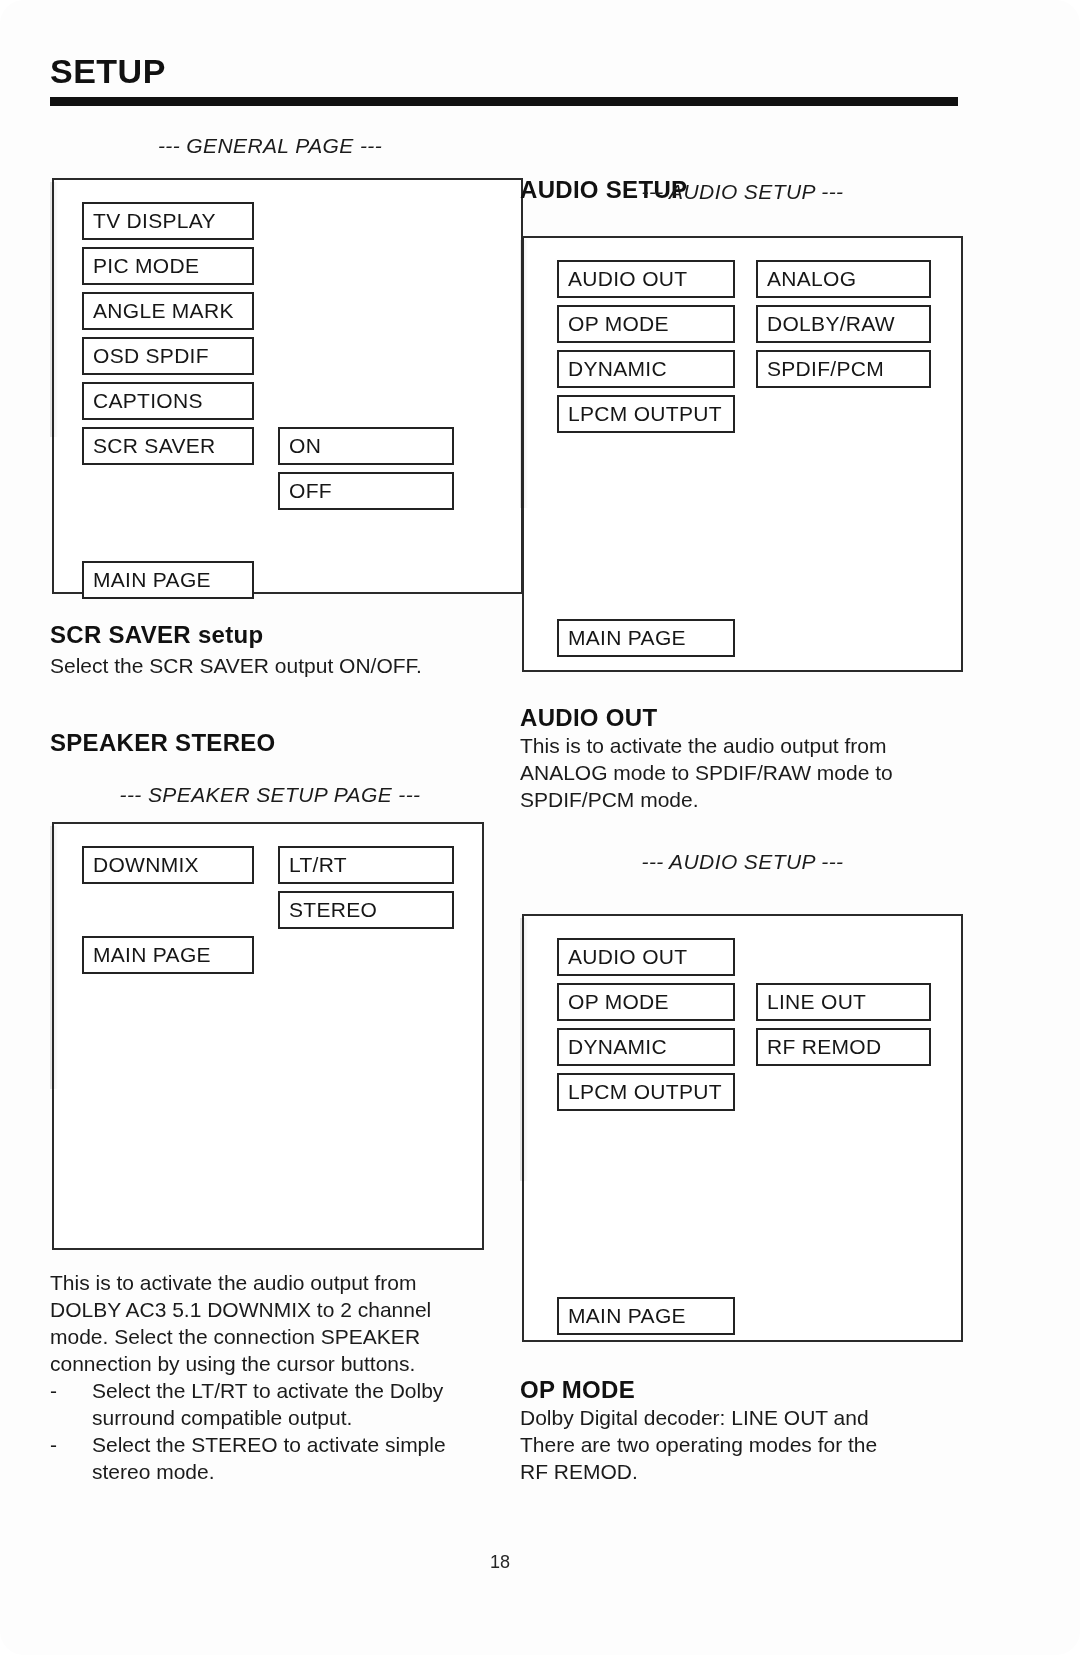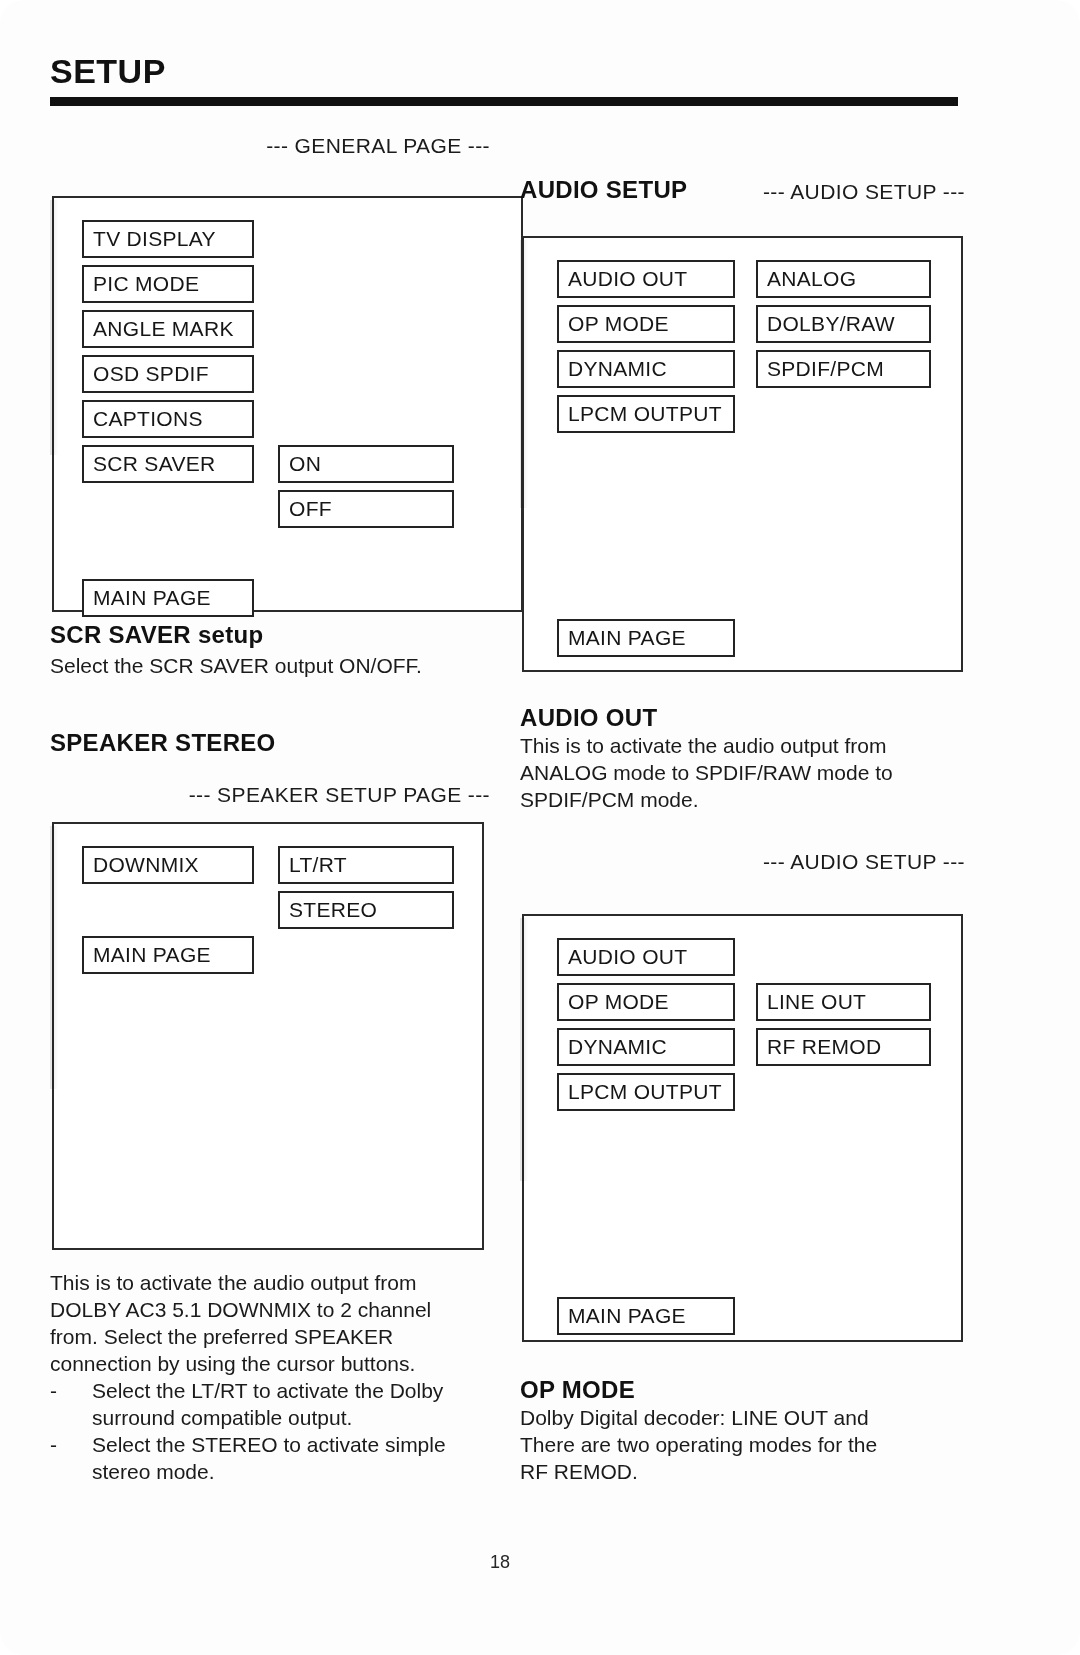--- a/index.html
+++ b/index.html
@@ -39,23 +39,24 @@
   }
 
   
   .col-left  { position: absolute; left: 50px;  top: 128px; width: 440px; }
   .col-right { position: absolute; left: 520px; top: 128px; width: 445px; }
 
   
   .osd-caption {
     font-size: 21px;
     letter-spacing: 0.4px;
-    text-align: right;
+    text-align: center;
     color: #1b1b1b;
     white-space: pre;
+    font-style: italic;
   }
   .section-head {
     font-size: 24px;
     font-weight: bold;
     letter-spacing: 0.3px;
     color: #111;
   }
   .body-text {
     font-size: 21px;
     line-height: 27px;
@@ -113,21 +114,21 @@
 
 <div id="page">
 
   <div class="page-title">SETUP</div>
   <div class="title-rule"></div>
 
   <div class="col-left">
 
     <div class="osd-caption" style="position:absolute; left:0; top:6px; width:440px;">--- GENERAL PAGE ---</div>
 
-    <div class="osd-screen" style="position:absolute; left:2px; top:68px; width:471px; height:416px;">
+    <div class="osd-screen" style="position:absolute; left:2px; top:50px; width:471px; height:416px;">
 
       <div class="osd-item" style="left:28px; top:22px; width:172px;">TV DISPLAY</div>
       <div class="osd-item" style="left:28px; top:67px; width:172px;">PIC MODE</div>
       <div class="osd-item" style="left:28px; top:112px; width:172px;">ANGLE MARK</div>
       <div class="osd-item" style="left:28px; top:157px; width:172px;">OSD SPDIF</div>
       <div class="osd-item" style="left:28px; top:202px; width:172px;">CAPTIONS</div>
       <div class="osd-item" style="left:28px; top:247px; width:172px;">SCR SAVER</div>
 
       <div class="osd-item" style="left:224px; top:247px; width:176px;">ON</div>
       <div class="osd-item" style="left:224px; top:292px; width:176px;">OFF</div>
@@ -152,21 +153,21 @@
 
       <div class="osd-item" style="left:224px; top:22px; width:176px;">LT/RT</div>
       <div class="osd-item" style="left:224px; top:67px; width:176px;">STEREO</div>
 
       <div class="osd-item" style="left:28px; top:112px; width:172px;">MAIN PAGE</div>
     </div>
 
     <div style="position:absolute; left:0; top:1141px; width:445px;">
       <div class="body-text">This is to activate the audio output from</div>
       <div class="body-text">DOLBY AC3 5.1 DOWNMIX to 2 channel</div>
-      <div class="body-text">from.  Select the preferred SPEAKER</div>
+      <div class="body-text">mode.  Select the connection SPEAKER</div>
       <div class="body-text">connection by using the cursor buttons.</div>
 
       <div class="bullet-row" style="margin-top:0;">
         <span class="bullet-dash">-</span>
         <span class="bullet-body" style="padding-left:8px;">Select the LT/RT to activate the Dolby surround compatible output.</span>
       </div>
       <div class="bullet-row">
         <span class="bullet-dash">-</span>
         <span class="bullet-body" style="padding-left:8px;">Select the STEREO to activate simple stereo mode.</span>
       </div>

